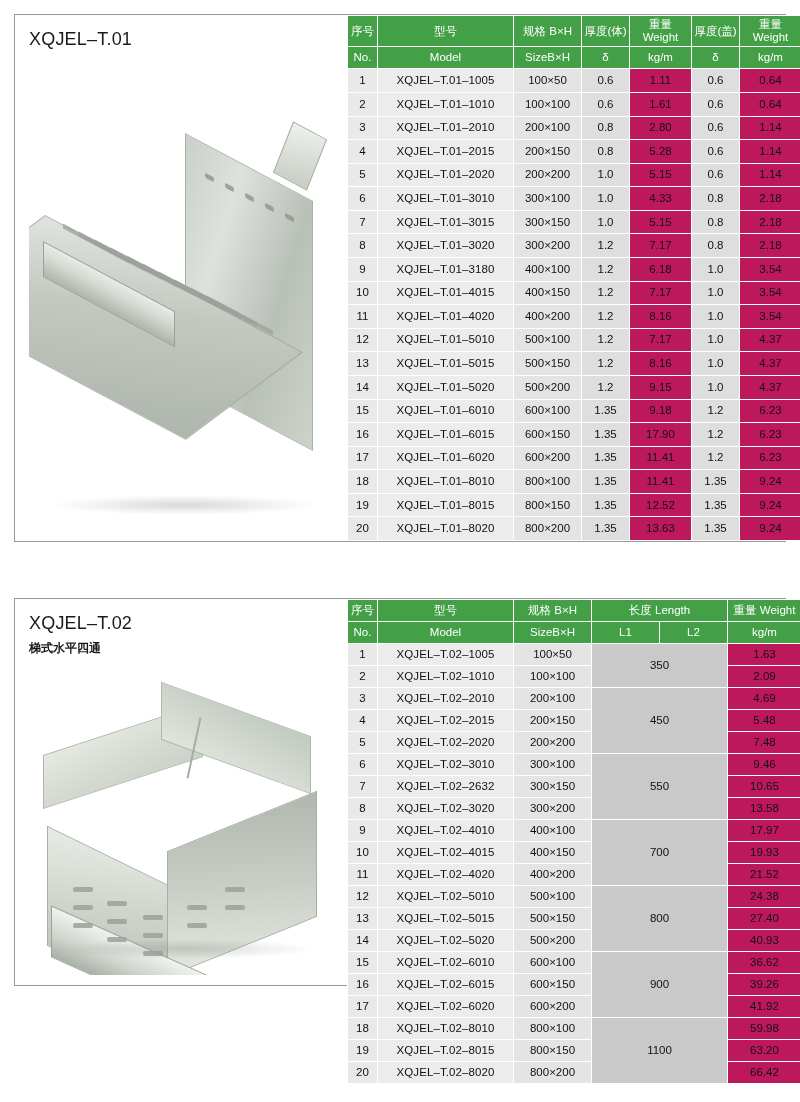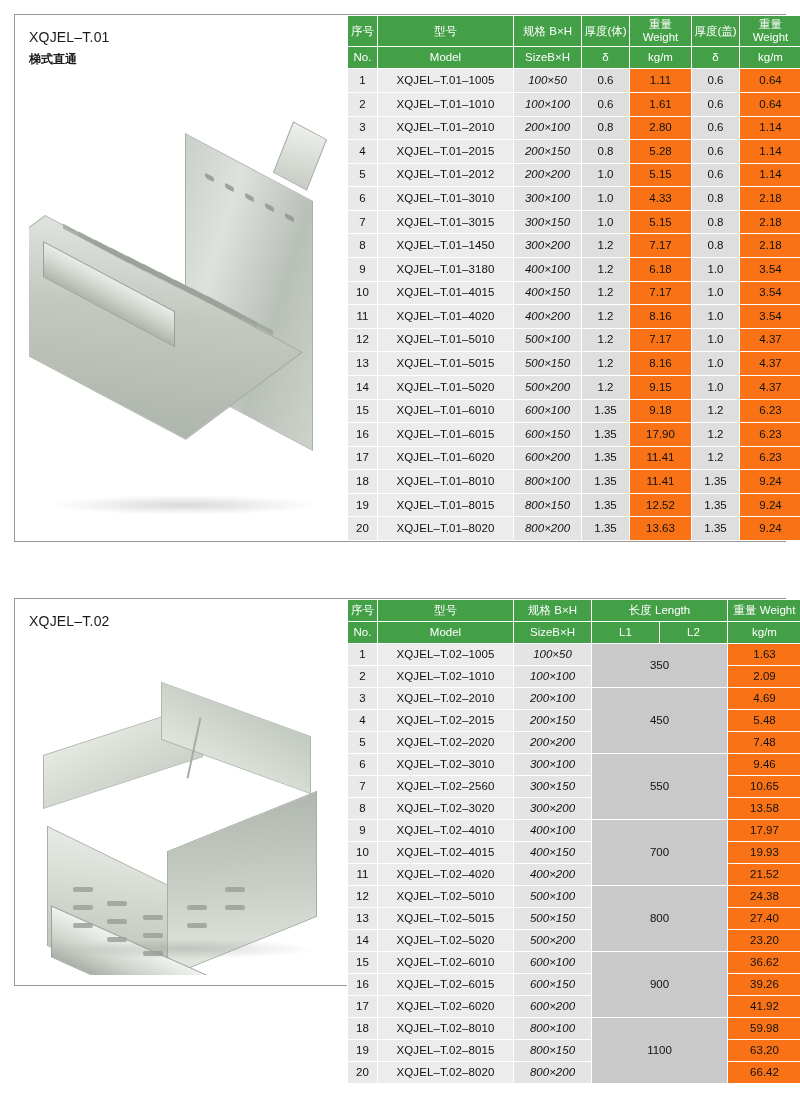--- a/index.html
+++ b/index.html
@@ -27,21 +27,21 @@
   #block-1 { margin-top: 14px; height: 528px; }
   #block-2 { margin-top: 56px; height: 388px; }
 
   .left-pane {
     width: 332px;
     position: relative;
     flex: 0 0 332px;
     padding: 14px 10px 10px 14px;
   }
   .label-code {
-    font-size: 14px;
+    font-size: 18px;
     color: #1a1a1a;
     letter-spacing: 0.2px;
     margin: 0 0 6px 0;
     white-space: nowrap;
   }
   .label-name {
     font-size: 12px;
     color: #1a1a1a;
     font-weight: bold;
     margin: 0;
@@ -213,23 +213,23 @@
   table.spec thead th {
     background: #43a047;
     color: #ffffff;
     font-weight: normal;
     font-size: 11.5px;
     border: 1px solid #ffffff;
     padding: 2px 1px;
   }
   table.spec thead th.hdr-tall { height: 20px; }
   td.num { background: #e9e9e9; }
-  td.cell-a { background: #f97316; }
+  td.cell-a { background: #be185d; }
   td.model { background: #ececec; text-align: center; letter-spacing: .1px;}
-  td.size  { background: #e4e4e4; font-style: italic; }
+  td.size  { background: #e4e4e4; }
   td.val   { background: #dedede; }
   td.span  { background: #c9c9c9; }
   .t1 col.c1 { width: 30px; }
   .t1 col.c2 { width: 136px; }
   .t1 col.c3 { width: 68px; }
   .t1 col.c4 { width: 48px; }
   .t1 col.c5 { width: 62px; }
   .t1 col.c6 { width: 48px; }
   .t1 col.c7 { width: 62px; }
   .t2 col.d1 { width: 30px; }
@@ -240,21 +240,20 @@
   .t2 col.d6 { width: 74px; }
 </style>
 </head>
 <body>
 
 <div class="page">
 
   <div class="block" id="block-1">
     <div class="left-pane">
       <div class="label-code">XQJEL–T.01</div>
-      <div class="label-name">梯式直通</div>
 
       <div class="photo-wrap">
         <div class="tray1">
           <div class="side-far"></div>
           <div class="floor"></div>
           <div class="side-near"></div>
           <div class="endcap"></div>
           <div class="rung" style="left:28px;  top:112px; width:66px;"></div>
           <div class="rung" style="left:44px;  top:120px; width:66px;"></div>
           <div class="rung" style="left:60px;  top:128px; width:66px;"></div>
@@ -338,21 +337,21 @@
               <td class="num">4</td>
               <td class="model">XQJEL–T.01–2015</td>
               <td class="size">200×150</td>
               <td class="val">0.8</td>
               <td class="cell-a">5.28</td>
               <td class="val">0.6</td>
               <td class="cell-a">1.14</td>
             </tr>
             <tr>
               <td class="num">5</td>
-              <td class="model">XQJEL–T.01–2012</td>
+              <td class="model">XQJEL–T.01–2020</td>
               <td class="size">200×200</td>
               <td class="val">1.0</td>
               <td class="cell-a">5.15</td>
               <td class="val">0.6</td>
               <td class="cell-a">1.14</td>
             </tr>
             <tr>
               <td class="num">6</td>
               <td class="model">XQJEL–T.01–3010</td>
               <td class="size">300×100</td>
@@ -365,21 +364,21 @@
               <td class="num">7</td>
               <td class="model">XQJEL–T.01–3015</td>
               <td class="size">300×150</td>
               <td class="val">1.0</td>
               <td class="cell-a">5.15</td>
               <td class="val">0.8</td>
               <td class="cell-a">2.18</td>
             </tr>
             <tr>
               <td class="num">8</td>
-              <td class="model">XQJEL–T.01–1450</td>
+              <td class="model">XQJEL–T.01–3020</td>
               <td class="size">300×200</td>
               <td class="val">1.2</td>
               <td class="cell-a">7.17</td>
               <td class="val">0.8</td>
               <td class="cell-a">2.18</td>
             </tr>
             <tr>
               <td class="num">9</td>
               <td class="model">XQJEL–T.01–3180</td>
               <td class="size">400×100</td>
@@ -488,20 +487,21 @@
               <td class="cell-a">9.24</td>
             </tr>
           </tbody>
       </table>
     </div>
   </div>
 
   <div class="block" id="block-2">
     <div class="left-pane">
       <div class="label-code">XQJEL–T.02</div>
+      <div class="label-name">梯式水平四通</div>
 
       <div class="photo-wrap">
         <div class="tray2">
           <div class="cover">
             <div class="c-a"></div>
             <div class="c-b"></div>
             <div class="c-seam"></div>
           </div>
           <div class="elbow">
             <div class="e-left"></div>
@@ -591,21 +591,21 @@
             </tr>
             <tr>
               <td class="num">6</td>
               <td class="model">XQJEL–T.02–3010</td>
               <td class="size">300×100</td>
               <td class="span" colspan="2" rowspan="3">550</td>
               <td class="cell-a">9.46</td>
             </tr>
             <tr>
               <td class="num">7</td>
-              <td class="model">XQJEL–T.02–2560</td>
+              <td class="model">XQJEL–T.02–2632</td>
               <td class="size">300×150</td>
               <td class="cell-a">10.65</td>
             </tr>
             <tr>
               <td class="num">8</td>
               <td class="model">XQJEL–T.02–3020</td>
               <td class="size">300×200</td>
               <td class="cell-a">13.58</td>
             </tr>
             <tr>
@@ -637,21 +637,21 @@
             <tr>
               <td class="num">13</td>
               <td class="model">XQJEL–T.02–5015</td>
               <td class="size">500×150</td>
               <td class="cell-a">27.40</td>
             </tr>
             <tr>
               <td class="num">14</td>
               <td class="model">XQJEL–T.02–5020</td>
               <td class="size">500×200</td>
-              <td class="cell-a">23.20</td>
+              <td class="cell-a">40.93</td>
             </tr>
             <tr>
               <td class="num">15</td>
               <td class="model">XQJEL–T.02–6010</td>
               <td class="size">600×100</td>
               <td class="span" colspan="2" rowspan="3">900</td>
               <td class="cell-a">36.62</td>
             </tr>
             <tr>
               <td class="num">16</td>

